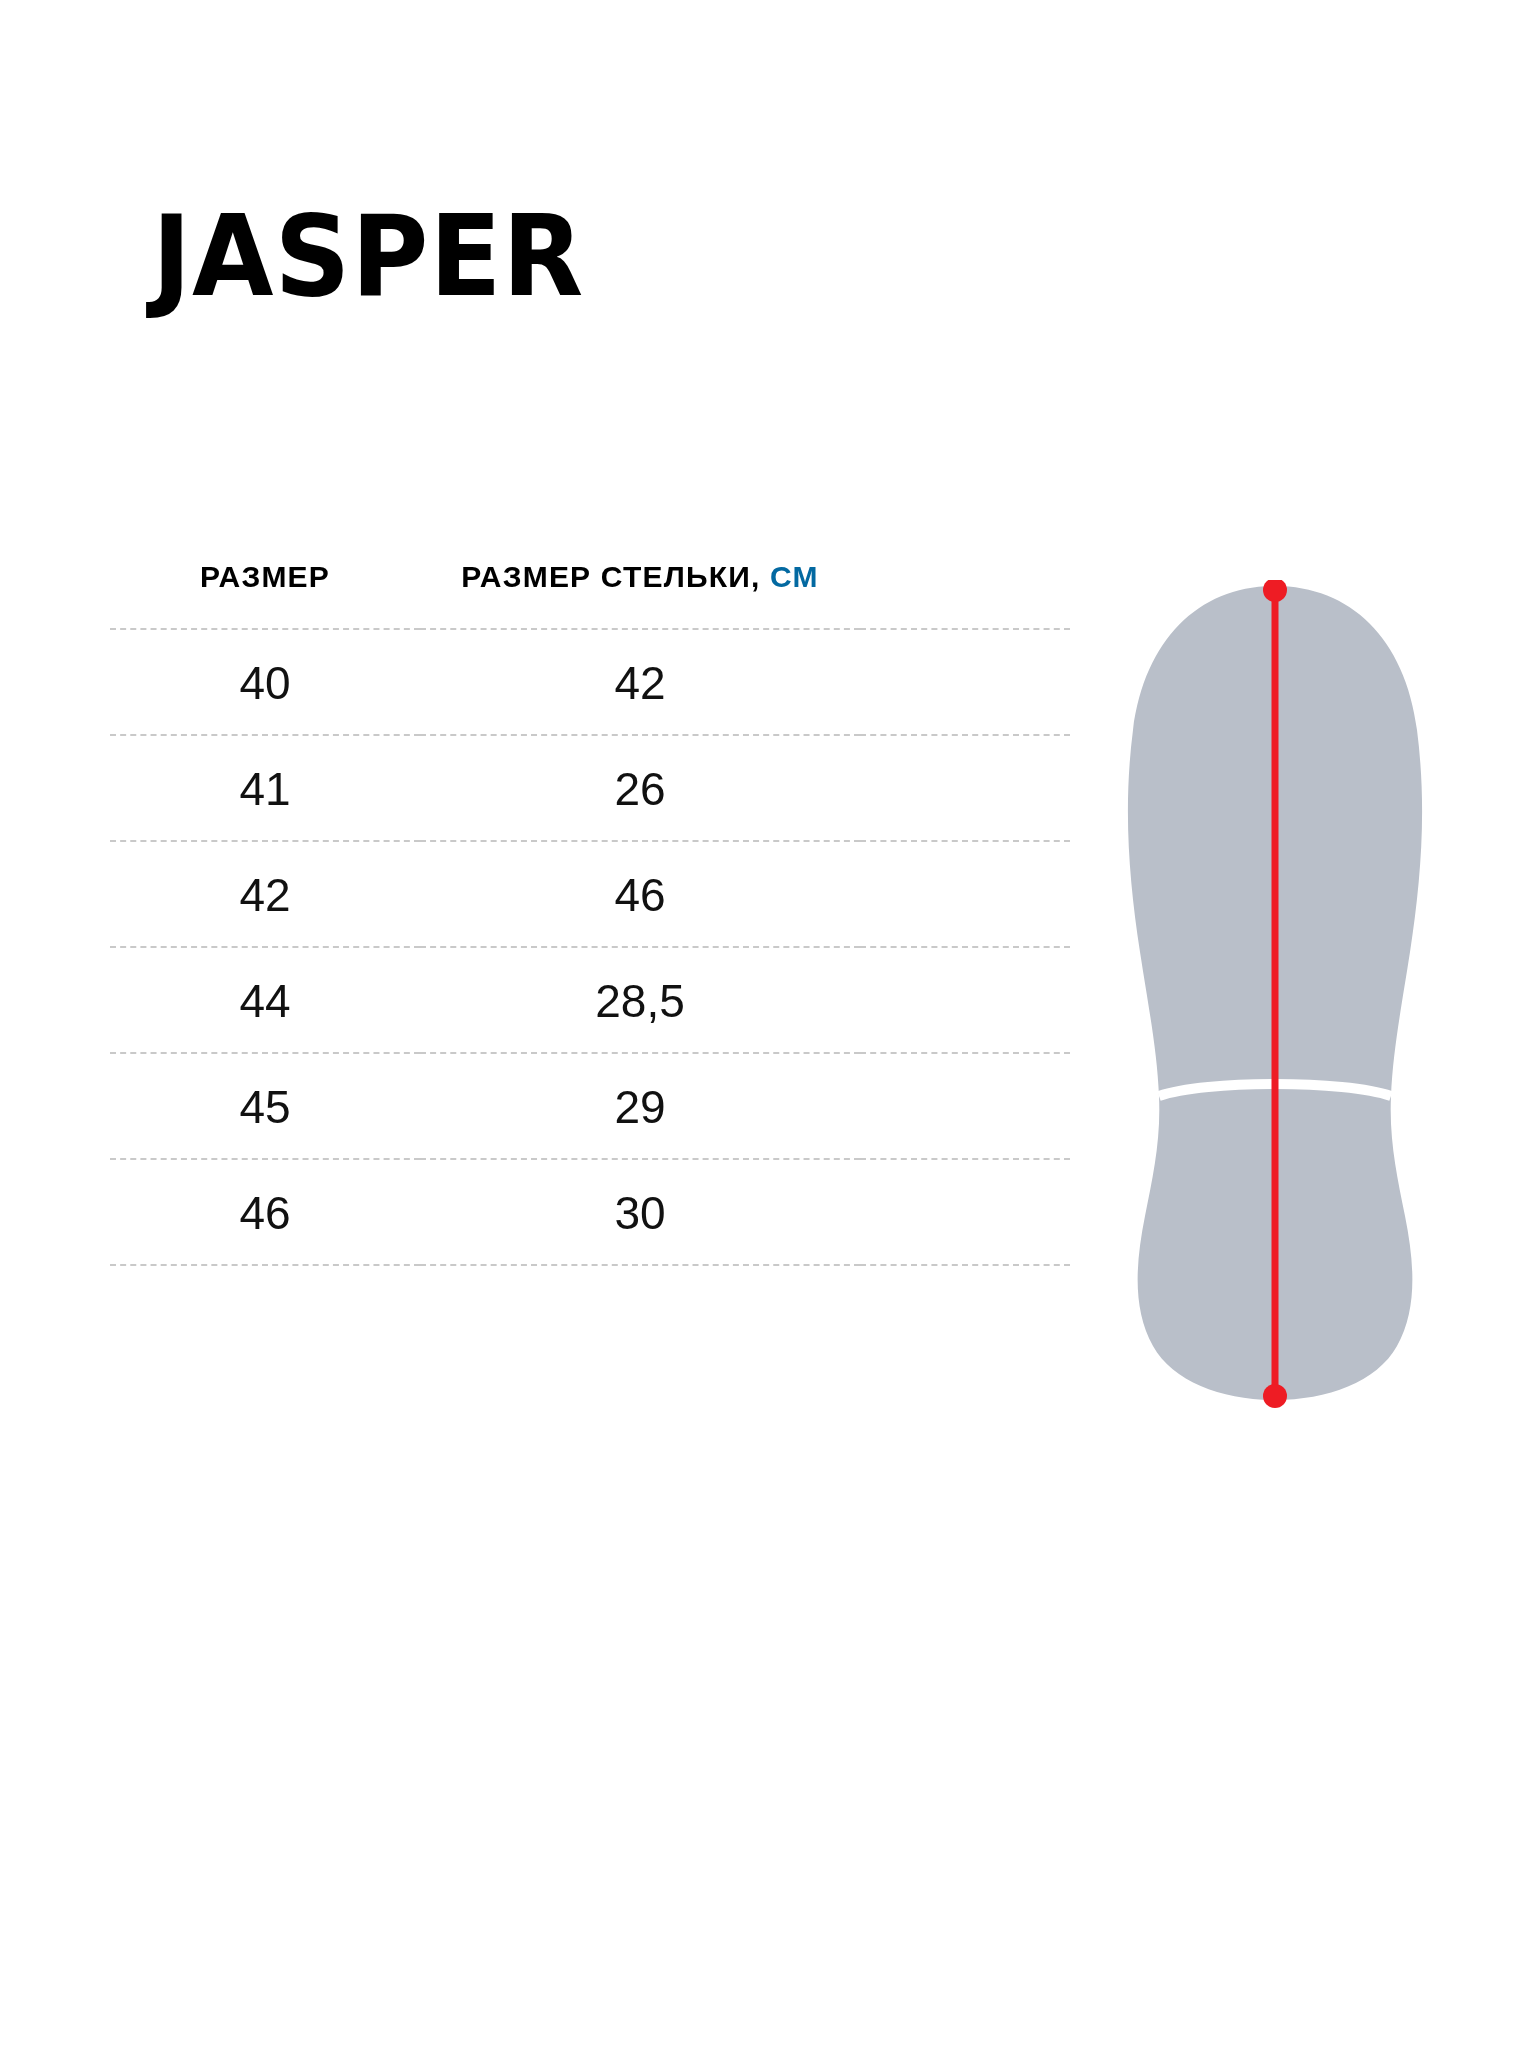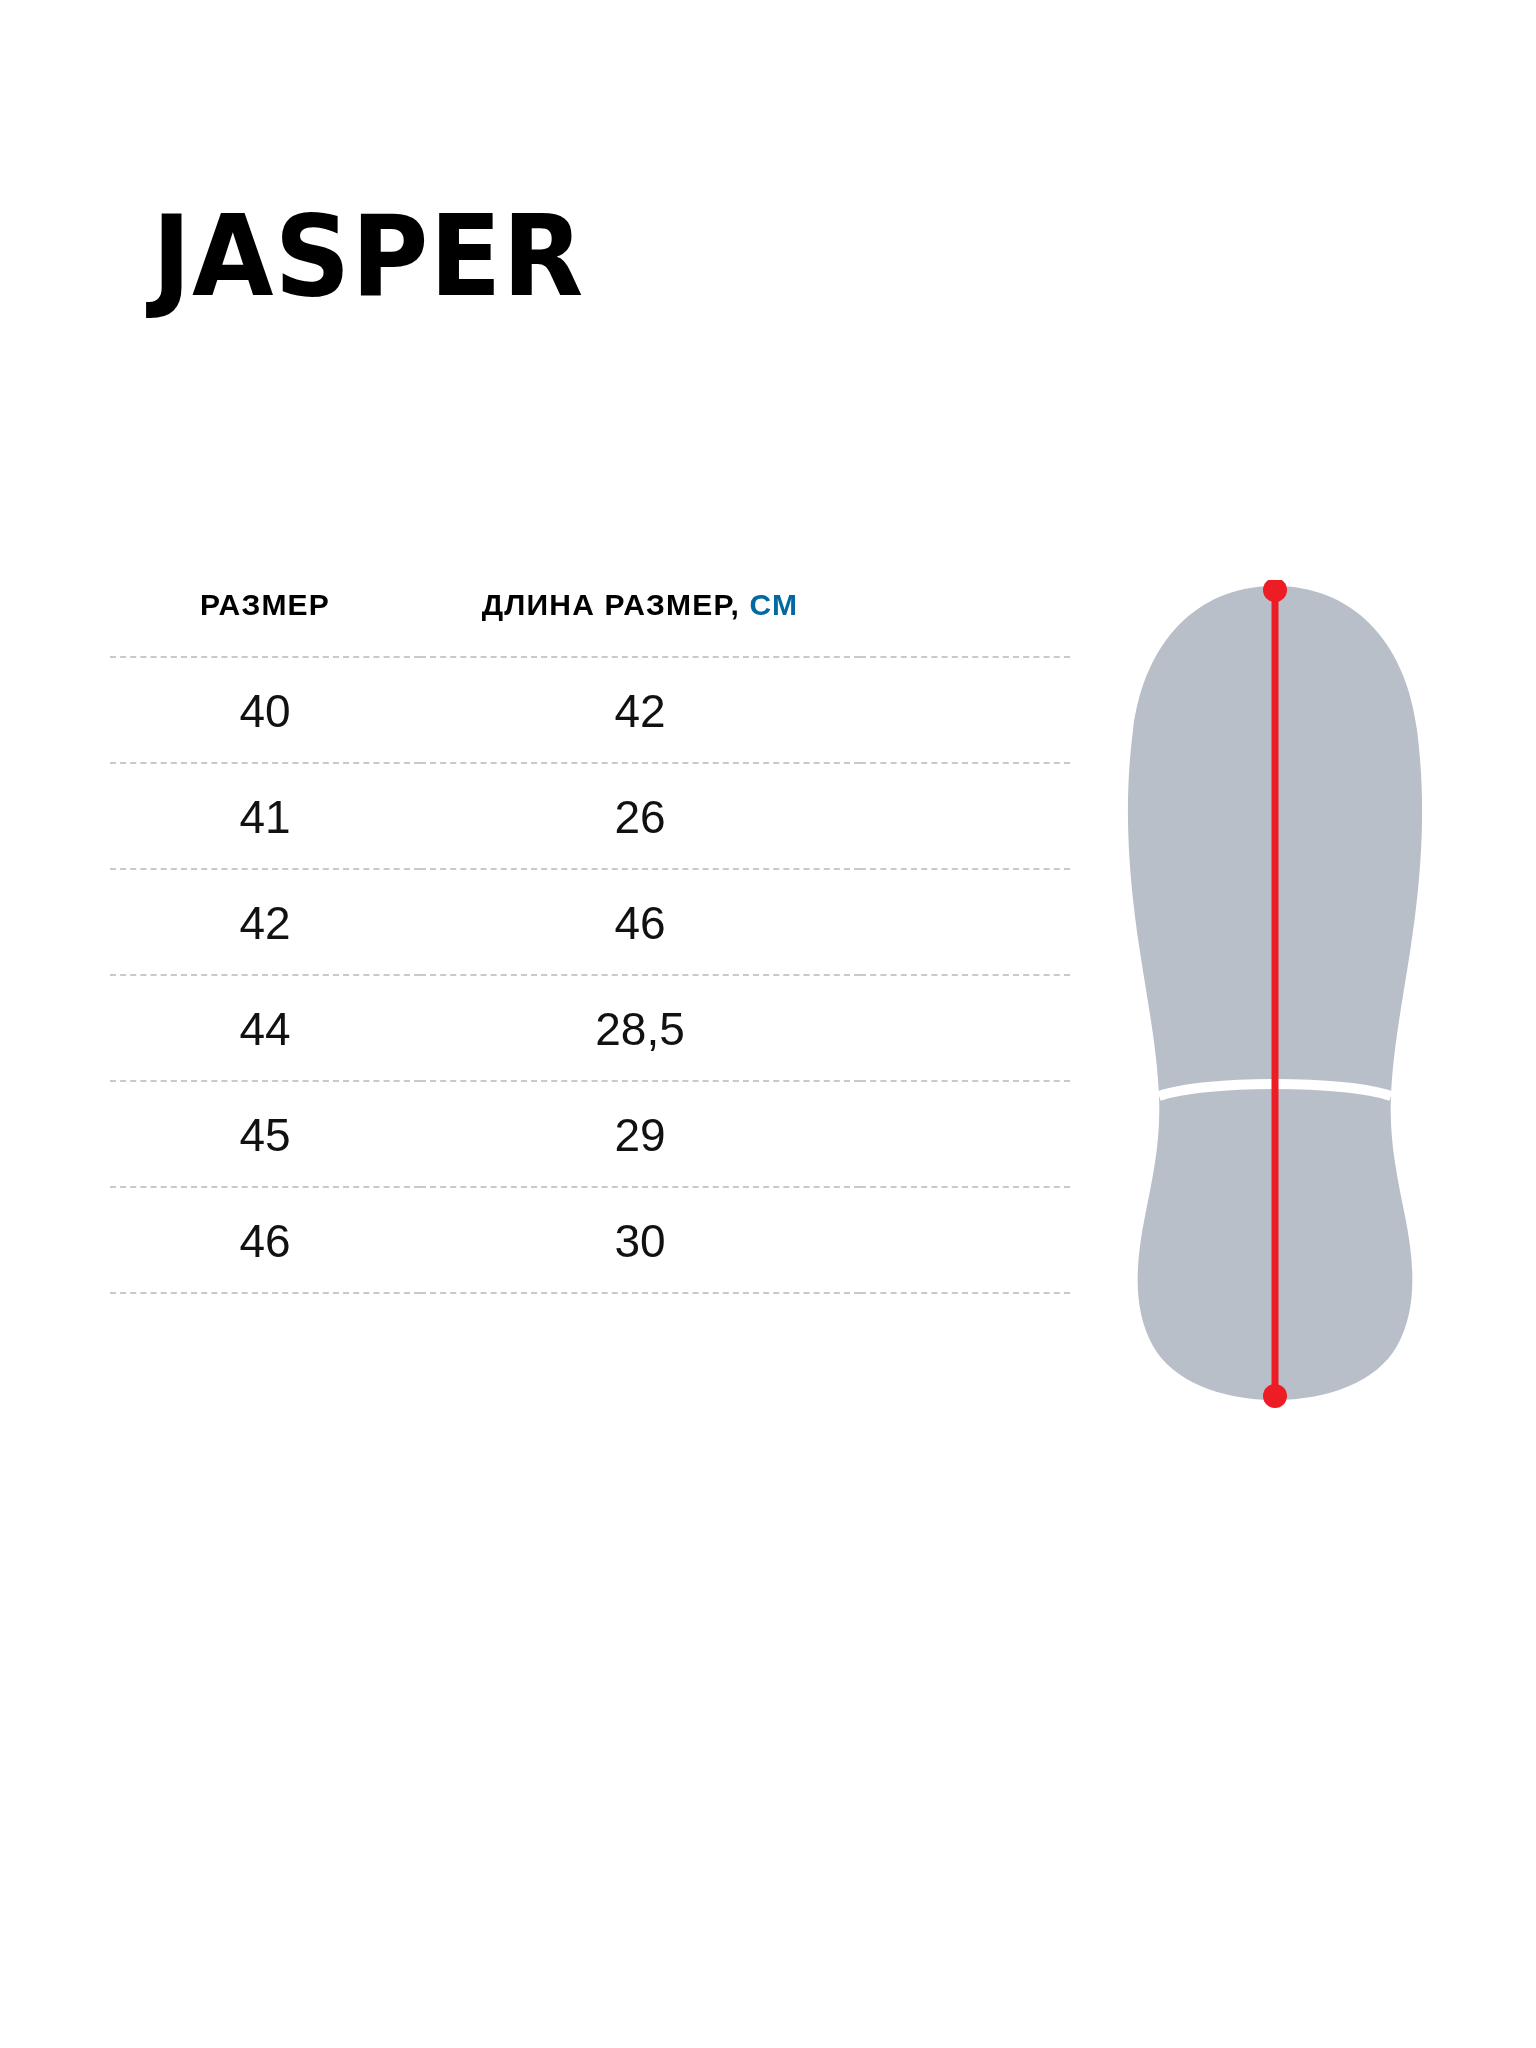--- a/index.html
+++ b/index.html
@@ -35,21 +35,21 @@
     color: #000000;
     font-family: "DejaVu Sans", sans-serif;
     transform: scaleX(0.94);
     transform-origin: left top;
   }
 
   
   .table-wrap {
     position: absolute;
     left: 110px;
-    top: 588px;
+    top: 560px;
     width: 960px;
   }
 
   .table {
     width: 100%;
     border-collapse: collapse;
     table-layout: fixed;
   }
 
   .table th {
@@ -96,21 +96,21 @@
 <div class="page">
 
   <div class="brand">JASPER</div>
 
   <div class="table-wrap">
     <table class="table">
       <thead>
         <tr>
           <th class="col-size">РАЗМЕР</th>
           <th class="col-len">
-            <span>ДЛИНА РАЗМЕР,</span>
+            <span>РАЗМЕР СТЕЛЬКИ,</span>
             <span class="unit-red">СМ</span>
           </th>
           <th class="col-pad"></th>
         </tr>
       </thead>
       <tbody>
         <tr>
           <td class="col-size">40</td>
           <td class="col-len">42</td>
           <td class="col-pad"></td>

